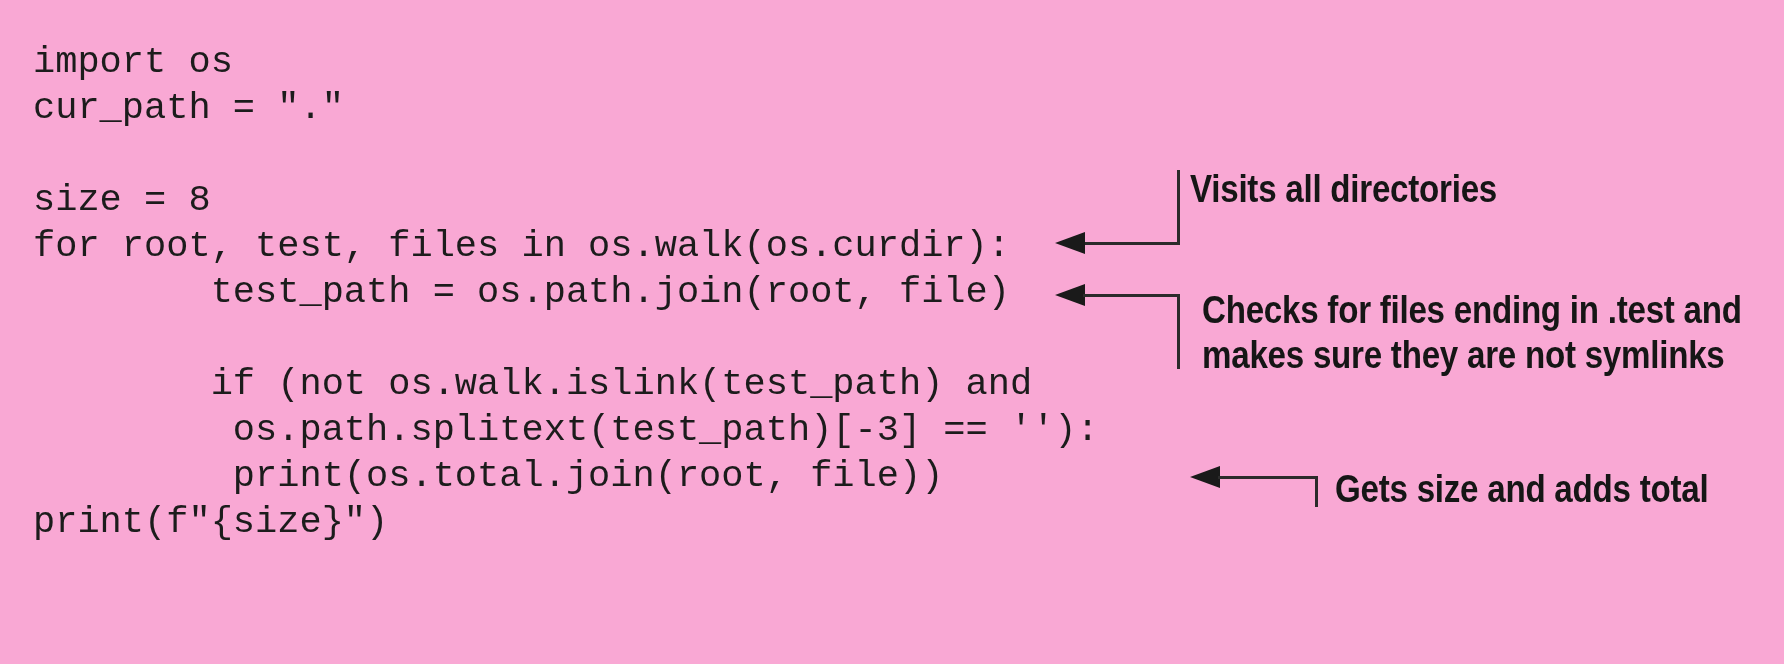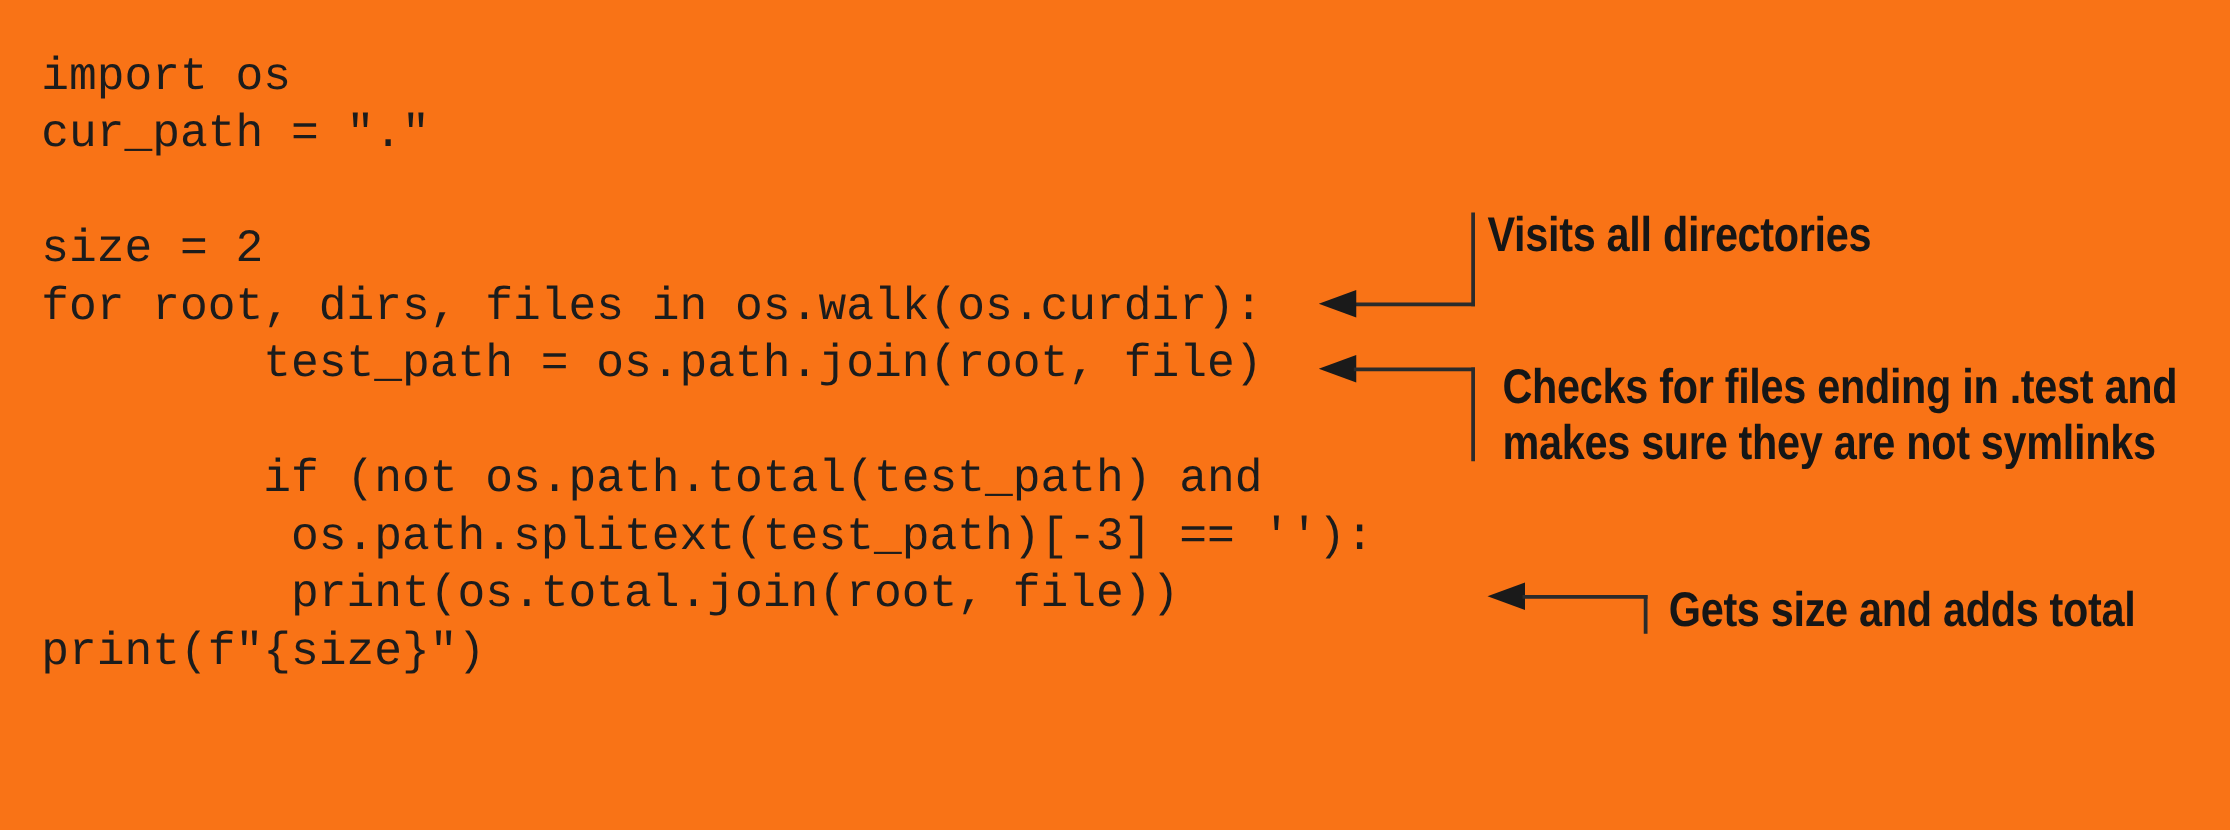--- a/index.html
+++ b/index.html
@@ -1,20 +1,20 @@
 <!DOCTYPE html>
 <html><head>
 <meta charset="utf-8">
 <style>
   html, body { margin: 0; padding: 0; background: #ffffff; }
   .canvas {
     position: relative;
     width: 1784px;
     height: 664px;
-    background: #f97316;
+    background: #f9a8d4;
     overflow: hidden;
     font-family: "Liberation Sans", sans-serif;
   }
   .code-block {
     position: absolute;
     left: 33px;
     top: 39px;
     color: #1c1c1c;
   }
   .code-line {
@@ -53,25 +53,25 @@
 </style>
 </head>
 <body>
 
 <div class="canvas">
 
   <div class="code-block">
     <div class="code-line">import os</div>
     <div class="code-line">cur_path = "."</div>
     <div class="code-line"></div>
-    <div class="code-line">size = 2</div>
-    <div class="code-line">for root, dirs, files in os.walk(os.curdir):</div>
+    <div class="code-line">size = 8</div>
+    <div class="code-line">for root, test, files in os.walk(os.curdir):</div>
     <div class="code-line">        test_path = os.path.join(root, file)</div>
     <div class="code-line"></div>
-    <div class="code-line">        if (not os.path.total(test_path) and</div>
+    <div class="code-line">        if (not os.walk.islink(test_path) and</div>
     <div class="code-line">         os.path.splitext(test_path)[-3] == ''):</div>
     <div class="code-line">         print(os.total.join(root, file))</div>
     <div class="code-line">print(f"{size}")</div>
   </div>
 
   <div>
     <div class="annotation-text" style="left:1190px; top:166px;">
       <div>Visits all directories</div>
     </div>
     <div class="vline" style="left:1177px; top:170px; height:75px;"></div>

